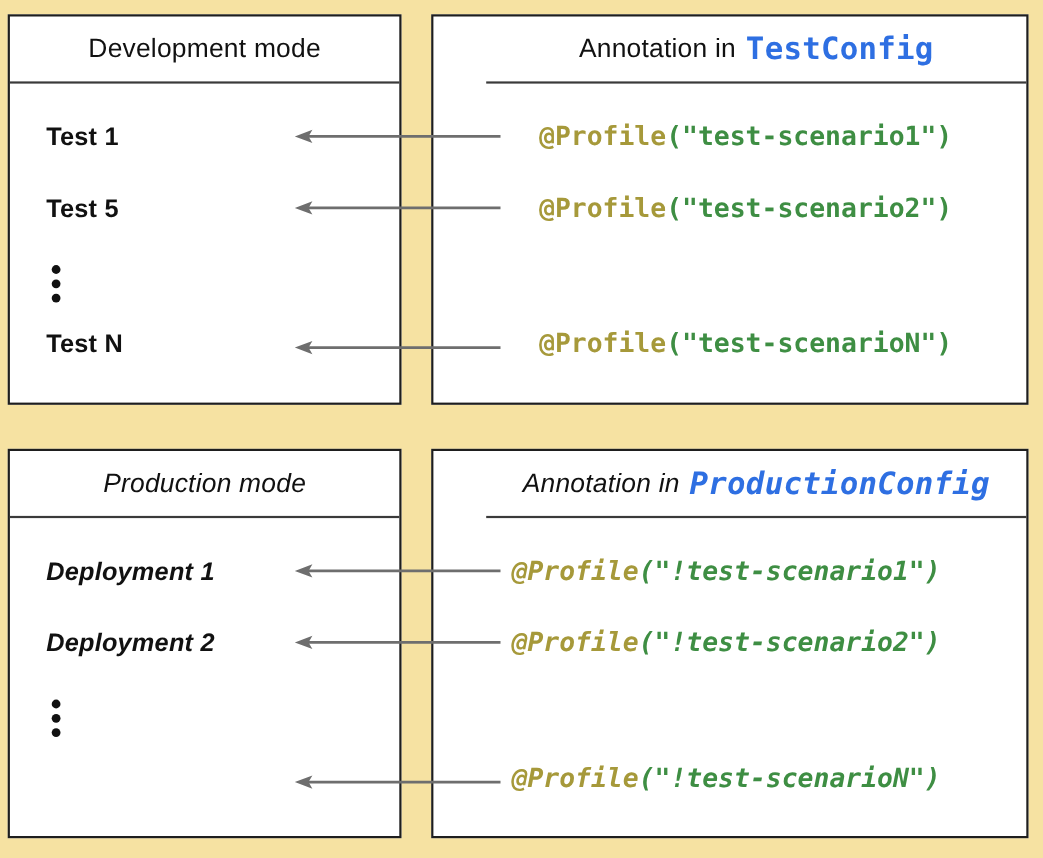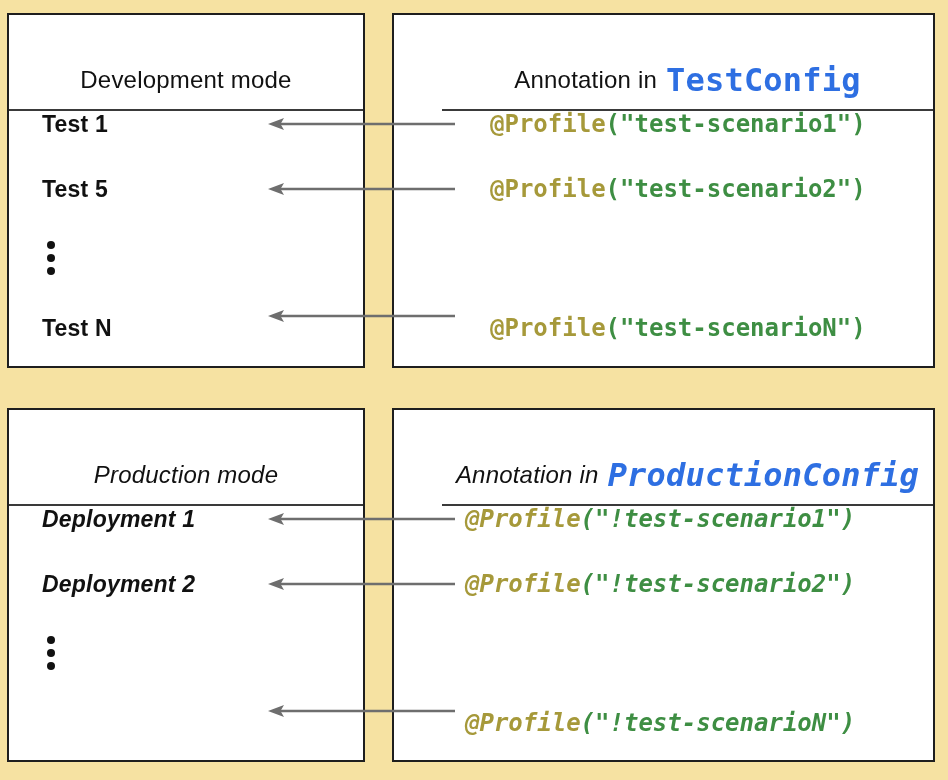--- a/index.html
+++ b/index.html
@@ -38,37 +38,36 @@
 
   .box-header {
     height: 61px;
     border-bottom: 2px solid var(--separator);
     display: flex; align-items: center; justify-content: center;
     gap: 9px;
     font-size: 24px;
     color: var(--text);
     letter-spacing: 0.2px;
     white-space: nowrap;
-    margin-top: 35px;
   }
   .mono {
     font-family: "DejaVu Sans Mono", "Liberation Mono", monospace;
     font-weight: 600;
   }
-  .class-name { color: var(--code-class); font-size: 32px; }
+  .class-name { color: var(--code-class); font-size: 28px; }
 
   .row {
     position: absolute;
     height: 34px;
     display: flex; align-items: center;
     white-space: nowrap;
   }
   .row-1 { top: 92px; }
   .row-2 { top: 157px; }
-  .row-n { top: 296px; }
+  .row-n { top: 280px; }
   .mode-box .row  { left: 33px; }
   .anno-box.sec-top .row    { left: 96px; }
   .anno-box.sec-bottom .row { left: 71px; }
 
   .item-label {
     font-size: 23px;
     font-weight: bold;
     color: var(--text);
     letter-spacing: 0.2px;
   }

